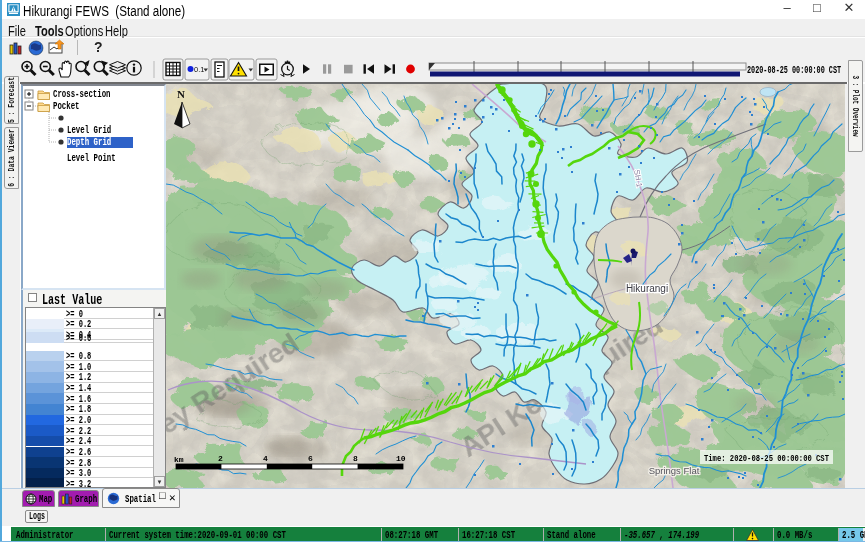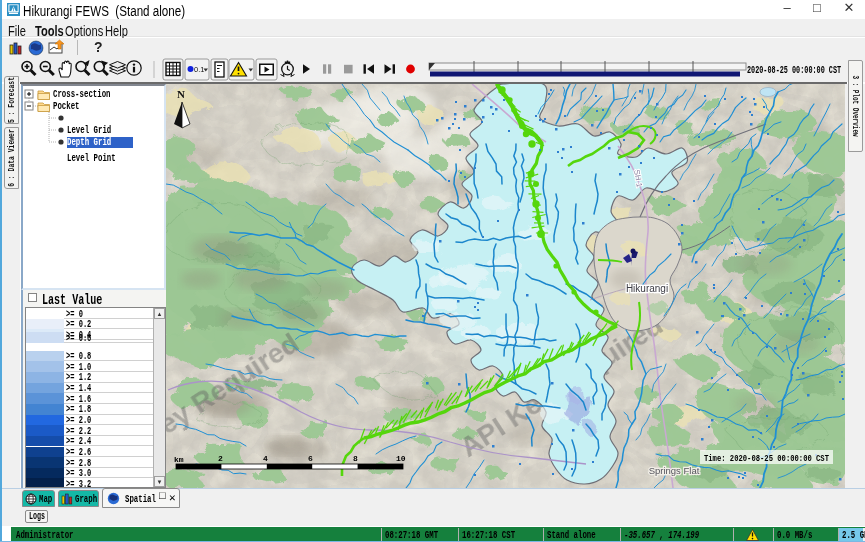--- a/index.html
+++ b/index.html
@@ -39,21 +39,21 @@
 #logsrow { left:2px; top:509px; width:863px; height:17px; background:#f0f0f0; }
 #statusbar { left:0px; top:526px; width:865px; height:32px; background:#15803d; border-top:1px solid #fff; font-size:11px;margin-left:11px; }
 .seg { position:absolute; top:1px; height:14px; border-left:1px solid #b0b0b0; }
 .seg .cn { position:absolute; left:3px; top:1px; font-family:"Liberation Mono",monospace; font-size:11px; font-weight:bold; color:#000; }
 .treetxt { font-size:11px; font-weight:bold; color:#000; height:11px; line-height:11px; }
 .lrow { position:absolute; left:0; width:128px; height:10.65px; border-bottom:1px solid #d0d0d0; }
 .lsw { position:absolute; left:0; top:0; width:38px; height:10.65px; }
 .ltx { position:absolute; left:40px; top:-0.5px; font-family:"Liberation Mono",monospace; font-size:10.5px; font-weight:bold; color:#000; }
 #lscroll { position:absolute; right:0; top:0; width:12px; height:179px; background:#e8e8e8; border-left:1px solid #b0b0b0; }
 .larrow { position:absolute; left:0; width:11px; height:11px; background:#f0f0f0; border:1px solid #a0a0a0; font-size:6px; color:#333; text-align:center; line-height:10px; }
-.btab { position:absolute; background:#14b8a6; border:1px solid #8a8a8a; border-radius:3px 3px 0 0; font-family:"Liberation Mono",monospace; font-size:11px; font-weight:bold; }
+.btab { position:absolute; background:#a21caf; border:1px solid #8a8a8a; border-radius:3px 3px 0 0; font-family:"Liberation Mono",monospace; font-size:11px; font-weight:bold; }
 </style>
 </head>
 <body>
 
 <div class="abs" id="titlebar"></div>
 <svg class="abs" id="titleicon" viewBox="0 0 13 13">
     <rect x="0" y="0" width="13" height="13" fill="#2b8fc4"></rect>
     <rect x="1.4" y="1.4" width="10.2" height="7.8" fill="#fff"></rect>
     <rect x="2.4" y="2.2" width="8.2" height="6" fill="#2b8fc4"></rect>
     <path d="M4.2 8.2 L6.5 3.2 L8.8 8.2 Z" fill="#fff"></path>
@@ -1076,20 +1076,23 @@
 
 <div class="abs" id="logsrow"></div>
 <div class="btab" style="left:25px;top:510px;width:23px;height:13px;border-radius:2px;background:#f4f4f3;">
   <span class="cn" style="position:absolute;left:3px;top:0px;font-size:10px;">Logs</span>
 </div>
 
 <div class="abs" id="statusbar">
   <div class="seg" style="left:2px;width:92px;border-left:none;">
       <span class="cn">Administrator</span>
     </div>
+  <div class="seg" style="left:94px;width:276px;">
+      <span class="cn">Current system time:2020-09-01 00:00 CST</span>
+    </div>
   <div class="seg" style="left:370px;width:77px;">
       <span class="cn">08:27:18 GMT</span>
     </div>
   <div class="seg" style="left:447px;width:85px;">
       <span class="cn">16:27:18 CST</span>
     </div>
   <div class="seg" style="left:532px;width:77px;">
       <span class="cn">Stand alone</span>
     </div>
   <div class="seg" style="left:609px;width:113px;font-style:italic;">

